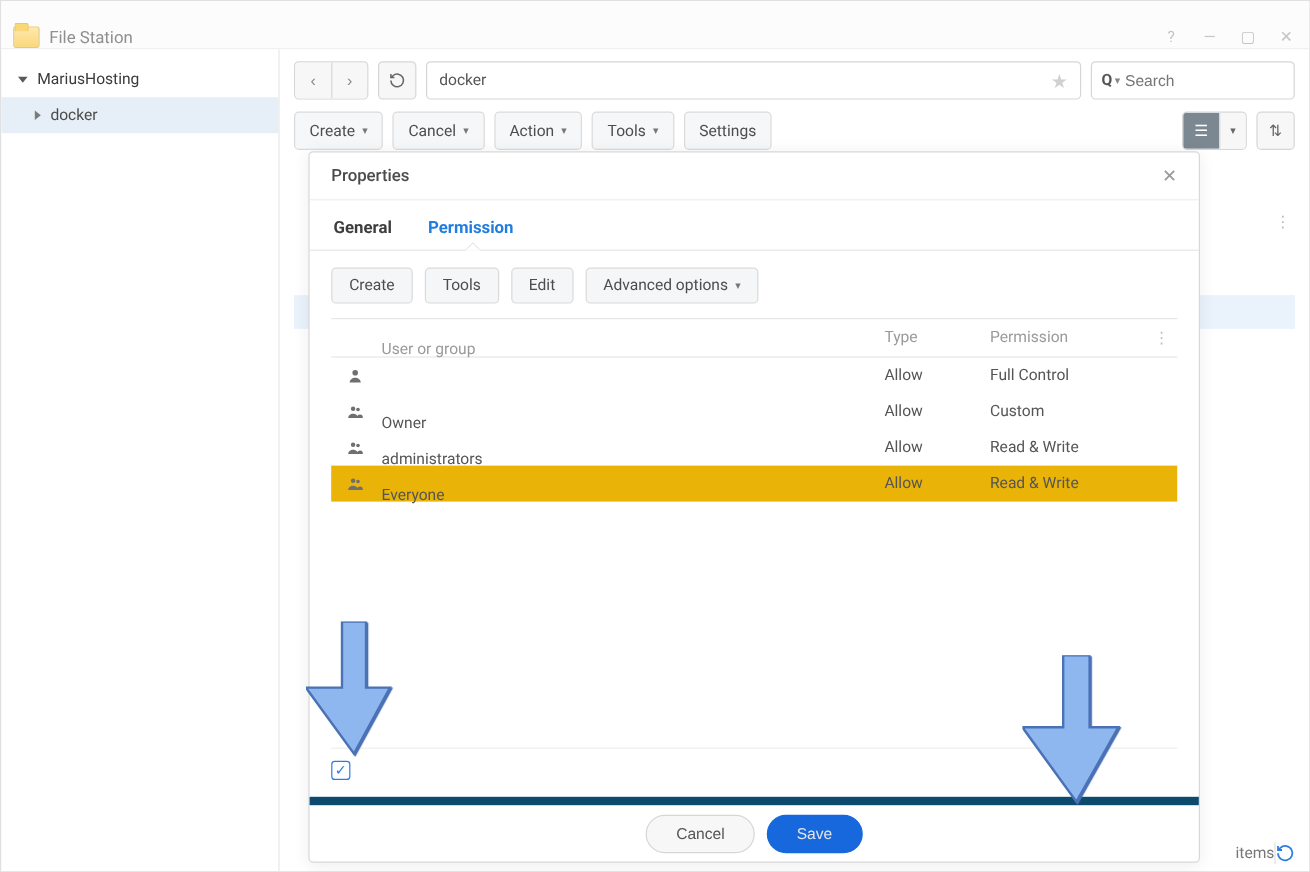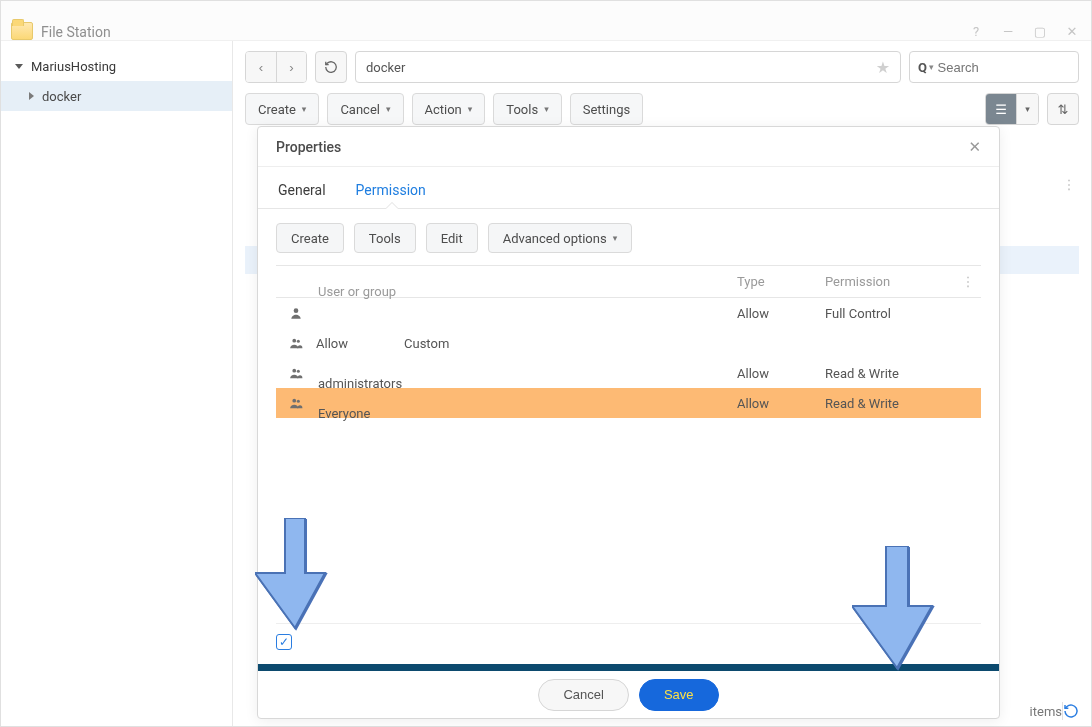--- a/index.html
+++ b/index.html
@@ -46,47 +46,47 @@
 .viewgrp .vb + .vb { border-left:1px solid #d6d6d6;}
 
 .list-hint-row { position:absolute; left:12px; right:12px; top:205px; height:28px; background:#eaf2fb; z-index:0; }
 
 
 .modal { position:absolute; left:257px; top:126px; width:743px; height:593px; background:#fff; border:1px solid #d8d8d8; border-radius:4px; box-shadow:0 2px 14px rgba(0,0,0,0.07); display:flex; flex-direction:column; z-index:5;}
 .modal-head { height:40px; display:flex; align-items:center; padding:0 18px; border-bottom:1px solid #eee; }
 .modal-head .mtitle { font-size:14px; color:#4b4b4b; font-weight:500;}
 .modal-head .mclose { margin-left:auto; color:#999; cursor:pointer; font-size:15px;}
 .tabs { display:flex; padding:0 18px; border-bottom:1px solid #e6e6e6; height:42px; align-items:flex-end;}
-.tab { padding:10px 10px 10px 2px; margin-right:18px; font-size:14px; font-weight:400; color:#3d3d3d; cursor:pointer;}
+.tab { padding:10px 10px 10px 2px; margin-right:18px; font-size:14px; font-weight:700; color:#3d3d3d; cursor:pointer;}
 .tab.active { color:#1f7ee0; position:relative;}
 .tab.active::after{ content:""; position:absolute; left:40%; bottom:-1px; width:0;height:0;border-left:6px solid transparent;border-right:6px solid transparent;border-bottom:6px solid #fff; filter:drop-shadow(0 -1px 0 #e0e0e0);}
 .modal-body { padding:14px 18px 0 18px; flex:1; display:flex; flex-direction:column;}
 .mtb { display:flex; gap:10px;}
 .mtb .mb { height:30px; padding:0 14px; background:#f5f6f7; border:1px solid #dadada; border-radius:4px; color:#4d4d4d; font-size:13px; cursor:pointer; display:flex; align-items:center;}
 .mtb .mb .dd{ margin-left:6px; font-size:9px; color:#777;}
 
 .grid { margin-top:12px; border-top:1px solid #e6e6e6; }
 .grid-head { display:flex; height:32px; align-items:center; color:#9a9a9a; font-size:13px; border-bottom:1px solid #e6e6e6;}
 .col-icon{ width:40px; }
 .col-name{ flex:1; padding-left:2px;margin-top:20px;}
 .col-type{ width:88px;}
 .col-perm{ width:130px;}
 .col-more{ width:26px; text-align:center; color:#bbb; cursor:pointer;}
 .grid-row{ display:flex; height:30px; align-items:center; font-size:13px; color:#555; }
 .grid-row:nth-child(odd){}
-.grid-row.sel{ background:#fdba74;}
+.grid-row.sel{ background:#eab308;}
 .uicon{ width:40px; display:flex; justify-content:center; color:#6f6f6f;}
 .uicon svg{ width:14px; height:14px;}
 
 .apply-row{ display:flex; align-items:center; gap:10px; padding:10px 0 14px 0; border-top:1px solid #eee; color:#555;}
 .chk{ width:16px;height:16px;border:1px solid #2a7de1;border-radius:3px;display:flex;align-items:center;justify-content:center;color:#2a7de1;font-size:12px;cursor:pointer;}
 
 .modal-foot{ height:54px; border-top:7px solid #0c4a6e; display:flex; align-items:center; justify-content:center; padding:0 18px; gap:10px;}
 .btn{ height:32px; padding:0 24px; border-radius:16px; border:1px solid #d6d6d6; background:#f7f7f7; color:#555; font-size:13px; cursor:pointer;}
-.btn.primary{ background:#1668dc; border-color:#1668dc; color:#fde047;}
+.btn.primary{ background:#1668dc; border-color:#1668dc; color:#e5e5e5;}
 
 
 .arrow{ position:absolute; z-index:10; }
 .arrow svg{ filter:drop-shadow(1px 1px 0 #4b72b8);}
 
 
 .footer-bar{ position:absolute; right:12px; bottom:6px; display:flex; align-items:center; color:#777; z-index:1;}
 .vsep{ width:1px;height:18px;background:#e0e0e0;}
 .kebab{ position:absolute; right:12px; top:136px; color:#bbb; width:20px; text-align:center; cursor:pointer; z-index:1;}
 </style>
@@ -231,20 +231,21 @@
           </div>
           <div class="grid-row">
             <div class="uicon">
               <svg viewBox="0 0 24 24" fill="#6f6f6f">
                 <circle cx="9" cy="8" r="3.2"></circle>
                 <circle cx="16" cy="9" r="2.6"></circle>
                 <path d="M2 21c0-3.5 3.2-6 7-6s7 2.5 7 6Z"></path>
                 <path d="M14 21c0-2.3 1.8-5 5-5 2.4 0 4 1.6 4 5Z"></path>
               </svg>
             </div>
+            <div class="col-name">Owner</div>
             <div class="col-type">Allow</div>
             <div class="col-perm">Custom</div>
             <div class="col-more"></div>
           </div>
           <div class="grid-row">
             <div class="uicon">
               <svg viewBox="0 0 24 24" fill="#6f6f6f">
                 <circle cx="9" cy="8" r="3.2"></circle>
                 <circle cx="16" cy="9" r="2.6"></circle>
                 <path d="M2 21c0-3.5 3.2-6 7-6s7 2.5 7 6Z"></path>

